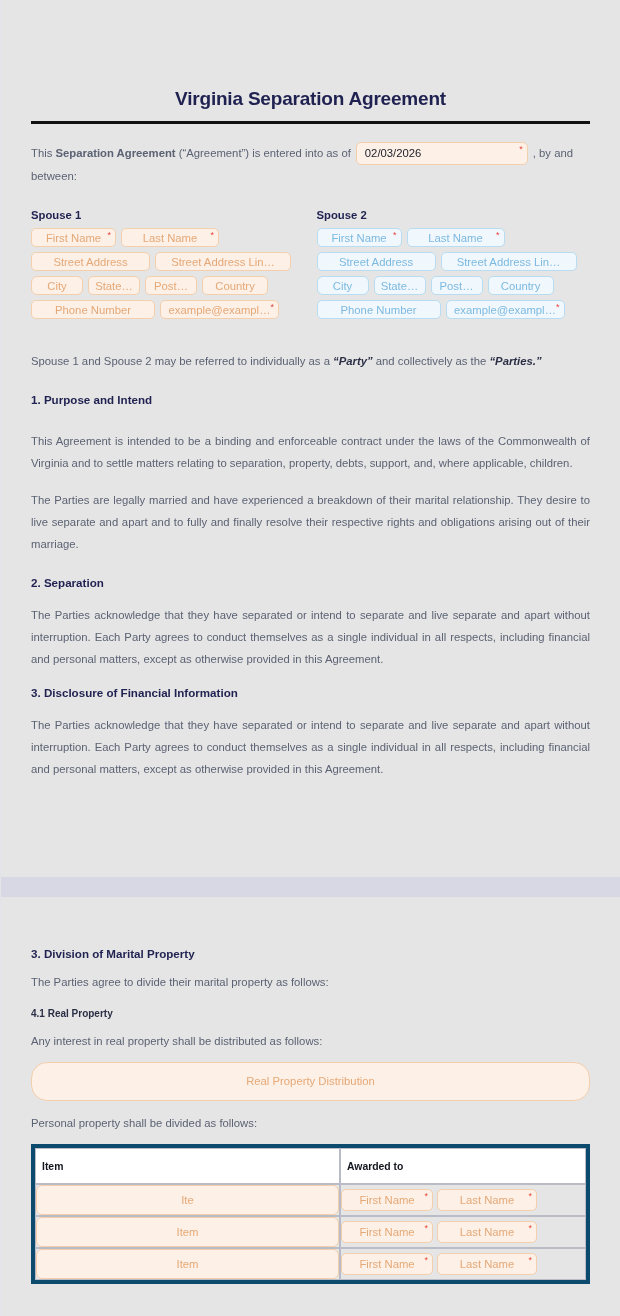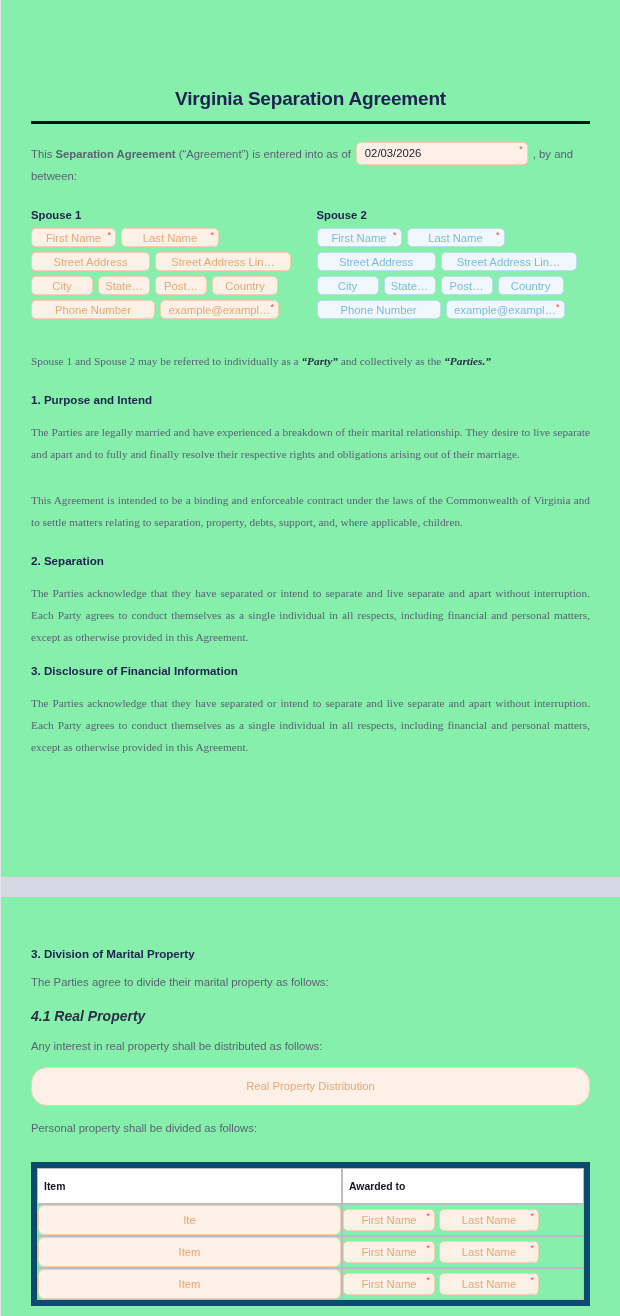--- a/index.html
+++ b/index.html
@@ -6,21 +6,21 @@
   html, body {
     margin: 0; padding: 0;
     background: #ffffff;
     font-family: "Liberation Sans", sans-serif;
   }
   body { width: 620px; }
 
   .page {
     position: relative;
     width: 620px;
-    background: #86efac;
+    background: #e5e5e5;
     border-left: 1px solid #e3e3ea;
     padding: 0 30px;
   }
   .page-1 { padding-top: 88px; padding-bottom: 0; height: 877px; }
   .page-break {
     width: 620px; height: 20px;
     background: #d7d8e4;
     border-left: 1px solid #e3e3ea;
   }
   .page-2 { padding-top: 50px; height: 419px; }
@@ -42,55 +42,52 @@
   }
 
   
   .para {
     margin: 15px 0 0 0;
     font-size: 11.3px;
     line-height: 22px;
     color: #5b6273;
     text-align: justify;
     text-justify: inter-word;
-    font-family: Liberation Serif, serif;
   }
   .para .bi { font-weight: bold; font-style: italic; color: #2b2f45; }
 
   h2.sec {
     margin: 21px 0 0 0;
     font-size: 11.6px;
     font-weight: bold;
     color: #1f2150;
   }
   h3.subsec {
     margin: 16px 0 0 0;
-    font-size: 14px;
+    font-size: 10px;
     font-weight: bold;
     color: #2b2f45;
-    font-style: italic;
   }
   .lead {
     margin: 12px 0 0 0;
     font-size: 11.3px;
     line-height: 20px;
     color: #5b6273;
   }
 
   
   .intro-line {
     margin-top: 18px;
     font-size: 11.3px;
     line-height: 22px;
     color: #5b6273;
     text-align: justify;
   }
   .intro-row {
     display: flex;
-    align-items: center;
     gap: 0;
     flex-wrap: nowrap;
   }
   .intro-row .seg { white-space: nowrap; }
 
   .field {
     position: relative;
     display: inline-block;
     border-radius: 5px;
     font-size: 11.3px;
@@ -152,45 +149,45 @@
   .fi {
     height: 19px;
     padding: 4px 6px 0 6px;
     text-align: center;
     border-radius: 5px;
   }
   .w-first   { width: 85px; }
   .w-last    { width: 98px; }
   .w-street  { width: 119px; }
   .w-street2 { width: 136px; }
-  .w-city    { width: 62px; }
+  .w-city    { width: 52px; border-radius: 6px; }
   .w-state   { width: 52px; }
   .w-post    { width: 52px; }
   .w-country { width: 66px; }
   .w-phone   { width: 124px; }
   .w-email   { width: 119px; }
 
   
   .bigbox {
     margin-top: 11px;
     height: 39px;
     border-radius: 16px;
     display: flex;
     align-items: center;
     justify-content: center;
     font-size: 11.3px;
   }
 
   
   table.prop {
-    margin-top: 24px;
+    margin-top: 11px;
     width: 100%;
     border-collapse: separate;
     border-spacing: 0;
-    border: 6px solid #0c4a6e;
+    border: 4px solid #0c4a6e;
     table-layout: fixed;
   }
   table.prop th,
   table.prop td {
     border: 1px solid #b9bcc6;
     padding: 0;
     vertical-align: middle;
   }
   table.prop th {
     text-align: left;
@@ -318,22 +315,22 @@
       </div>
     </div>
 
   </div>
 
   <p class="para" style="margin-top:26px;text-align:left;">
     <span>Spouse 1 and Spouse 2 may be referred to individually as a </span><span class="bi">“Party”</span><span> and collectively as the </span><span class="bi">“Parties.”</span>
   </p>
 
   <h2 class="sec">1. Purpose and Intend</h2>
+  <p class="para" style="margin-top:24px;">This Agreement is intended to be a binding and enforceable contract under the laws of the Commonwealth of Virginia and to settle matters relating to separation, property, debts, support, and, where applicable, children.</p>
   <p class="para">The Parties are legally married and have experienced a breakdown of their marital relationship. They desire to live separate and apart and to fully and finally resolve their respective rights and obligations arising out of their marriage.</p>
-  <p class="para" style="margin-top:24px;">This Agreement is intended to be a binding and enforceable contract under the laws of the Commonwealth of Virginia and to settle matters relating to separation, property, debts, support, and, where applicable, children.</p>
 
   <h2 class="sec">2. Separation</h2>
   <p class="para">The Parties acknowledge that they have separated or intend to separate and live separate and apart without interruption. Each Party agrees to conduct themselves as a single individual in all respects, including financial and personal matters, except as otherwise provided in this Agreement.</p>
 
   <h2 class="sec" style="margin-top:16px;">3. Disclosure of Financial Information</h2>
   <p class="para">The Parties acknowledge that they have separated or intend to separate and live separate and apart without interruption. Each Party agrees to conduct themselves as a single individual in all respects, including financial and personal matters, except as otherwise provided in this Agreement.</p>
 
 </div>
 
 <div class="page-break"></div>

